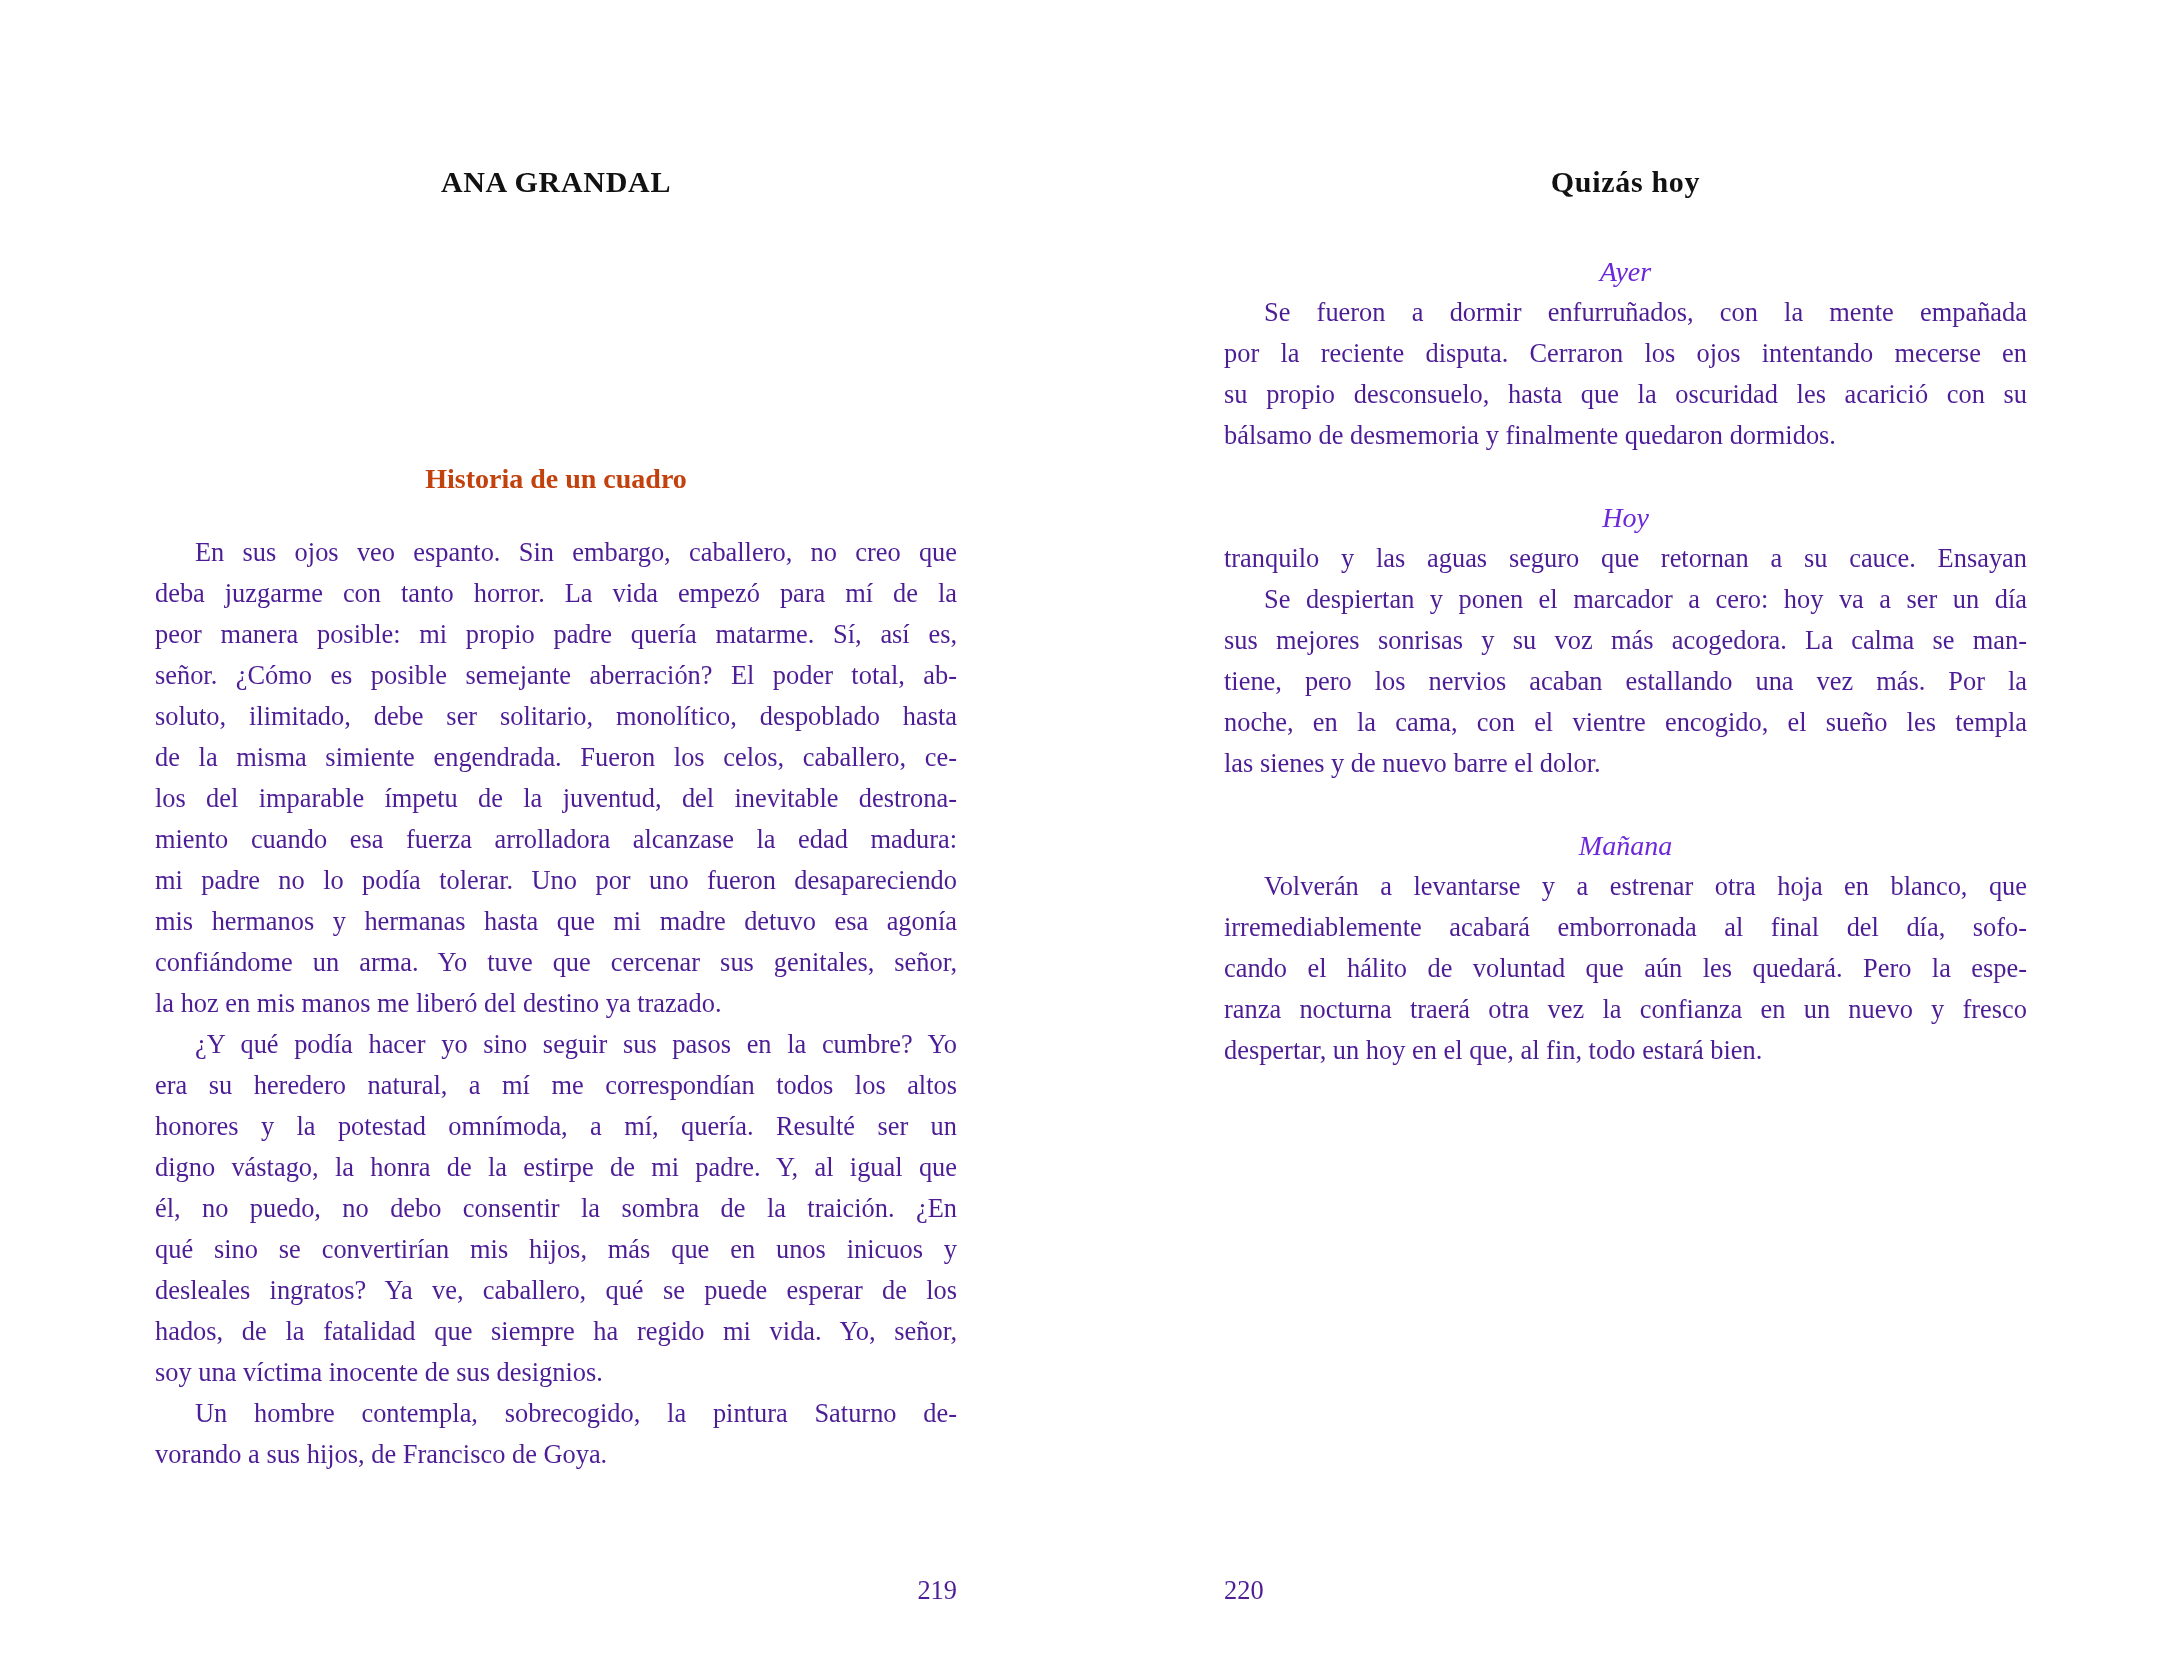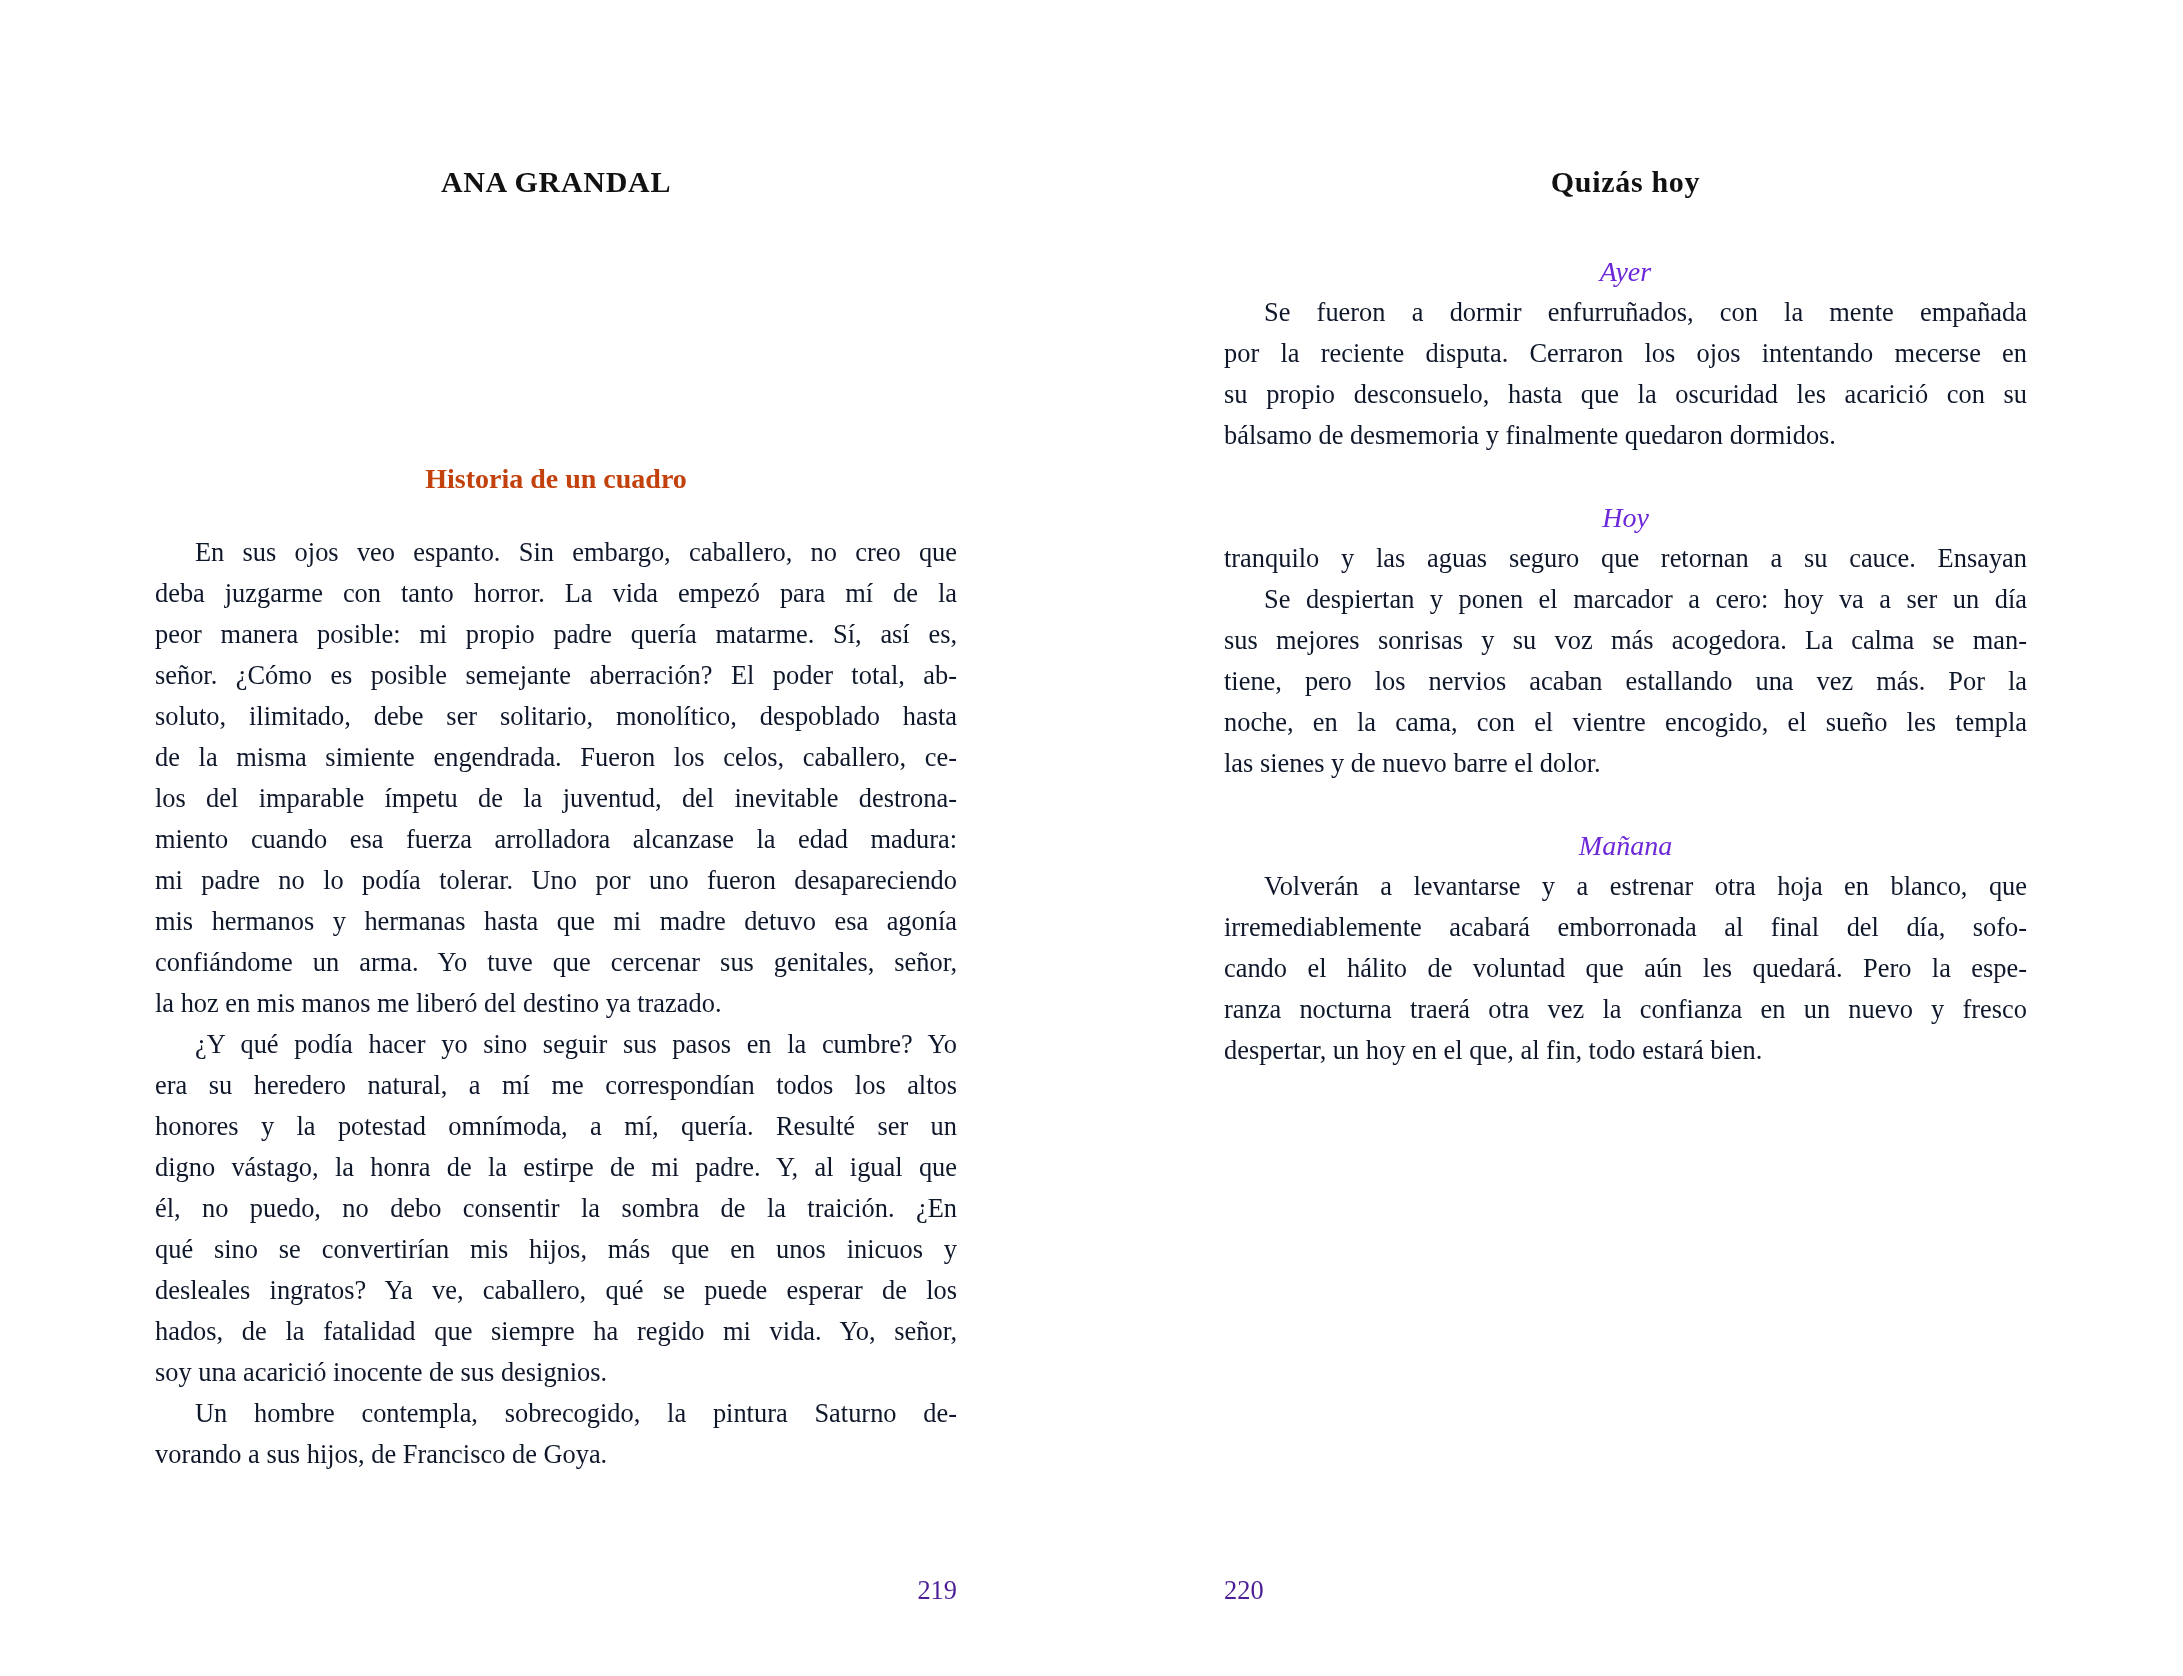--- a/index.html
+++ b/index.html
@@ -69,21 +69,21 @@
     line-height: 41px;
     color: #6d28d9;
   }
   .line {
     font-size: 26.4px;
     line-height: 41px;
     text-align: justify;
     text-align-last: justify;
     text-justify: inter-word;
     white-space: normal;
-    color: #0f172a;
+    color: #4c1d95;
   }
   .line.first { padding-left: 40px; }
   .line.last  { text-align: left; text-align-last: left; }
 
   .page-number {
     position: absolute;
     top: 1570px;
     left: 0; right: 0;
     font-size: 26.4px;
     line-height: 41px;
@@ -119,21 +119,21 @@
         </div>
       <div class="paragraph">
           <div class="line first">¿Y qué podía hacer yo sino seguir sus pasos en la cumbre? Yo</div>
           <div class="line">era su heredero natural, a mí me correspondían todos los altos</div>
           <div class="line">honores y la potestad omnímoda, a mí, quería. Resulté ser un</div>
           <div class="line">digno vástago, la honra de la estirpe de mi padre. Y, al igual que</div>
           <div class="line">él, no puedo, no debo consentir la sombra de la traición. ¿En</div>
           <div class="line">qué sino se convertirían mis hijos, más que en unos inicuos y</div>
           <div class="line">desleales ingratos? Ya ve, caballero, qué se puede esperar de los</div>
           <div class="line">hados, de la fatalidad que siempre ha regido mi vida. Yo, señor,</div>
-          <div class="line last">soy una acarició inocente de sus designios.</div>
+          <div class="line last">soy una víctima inocente de sus designios.</div>
         </div>
       <div class="paragraph">
           <div class="line first">Un hombre contempla, sobrecogido, la pintura Saturno de-</div>
           <div class="line last">vorando a sus hijos, de Francisco de Goya.</div>
         </div>
     </div>
 
     <div class="page-number pn-left">219</div>
   </div>
 

